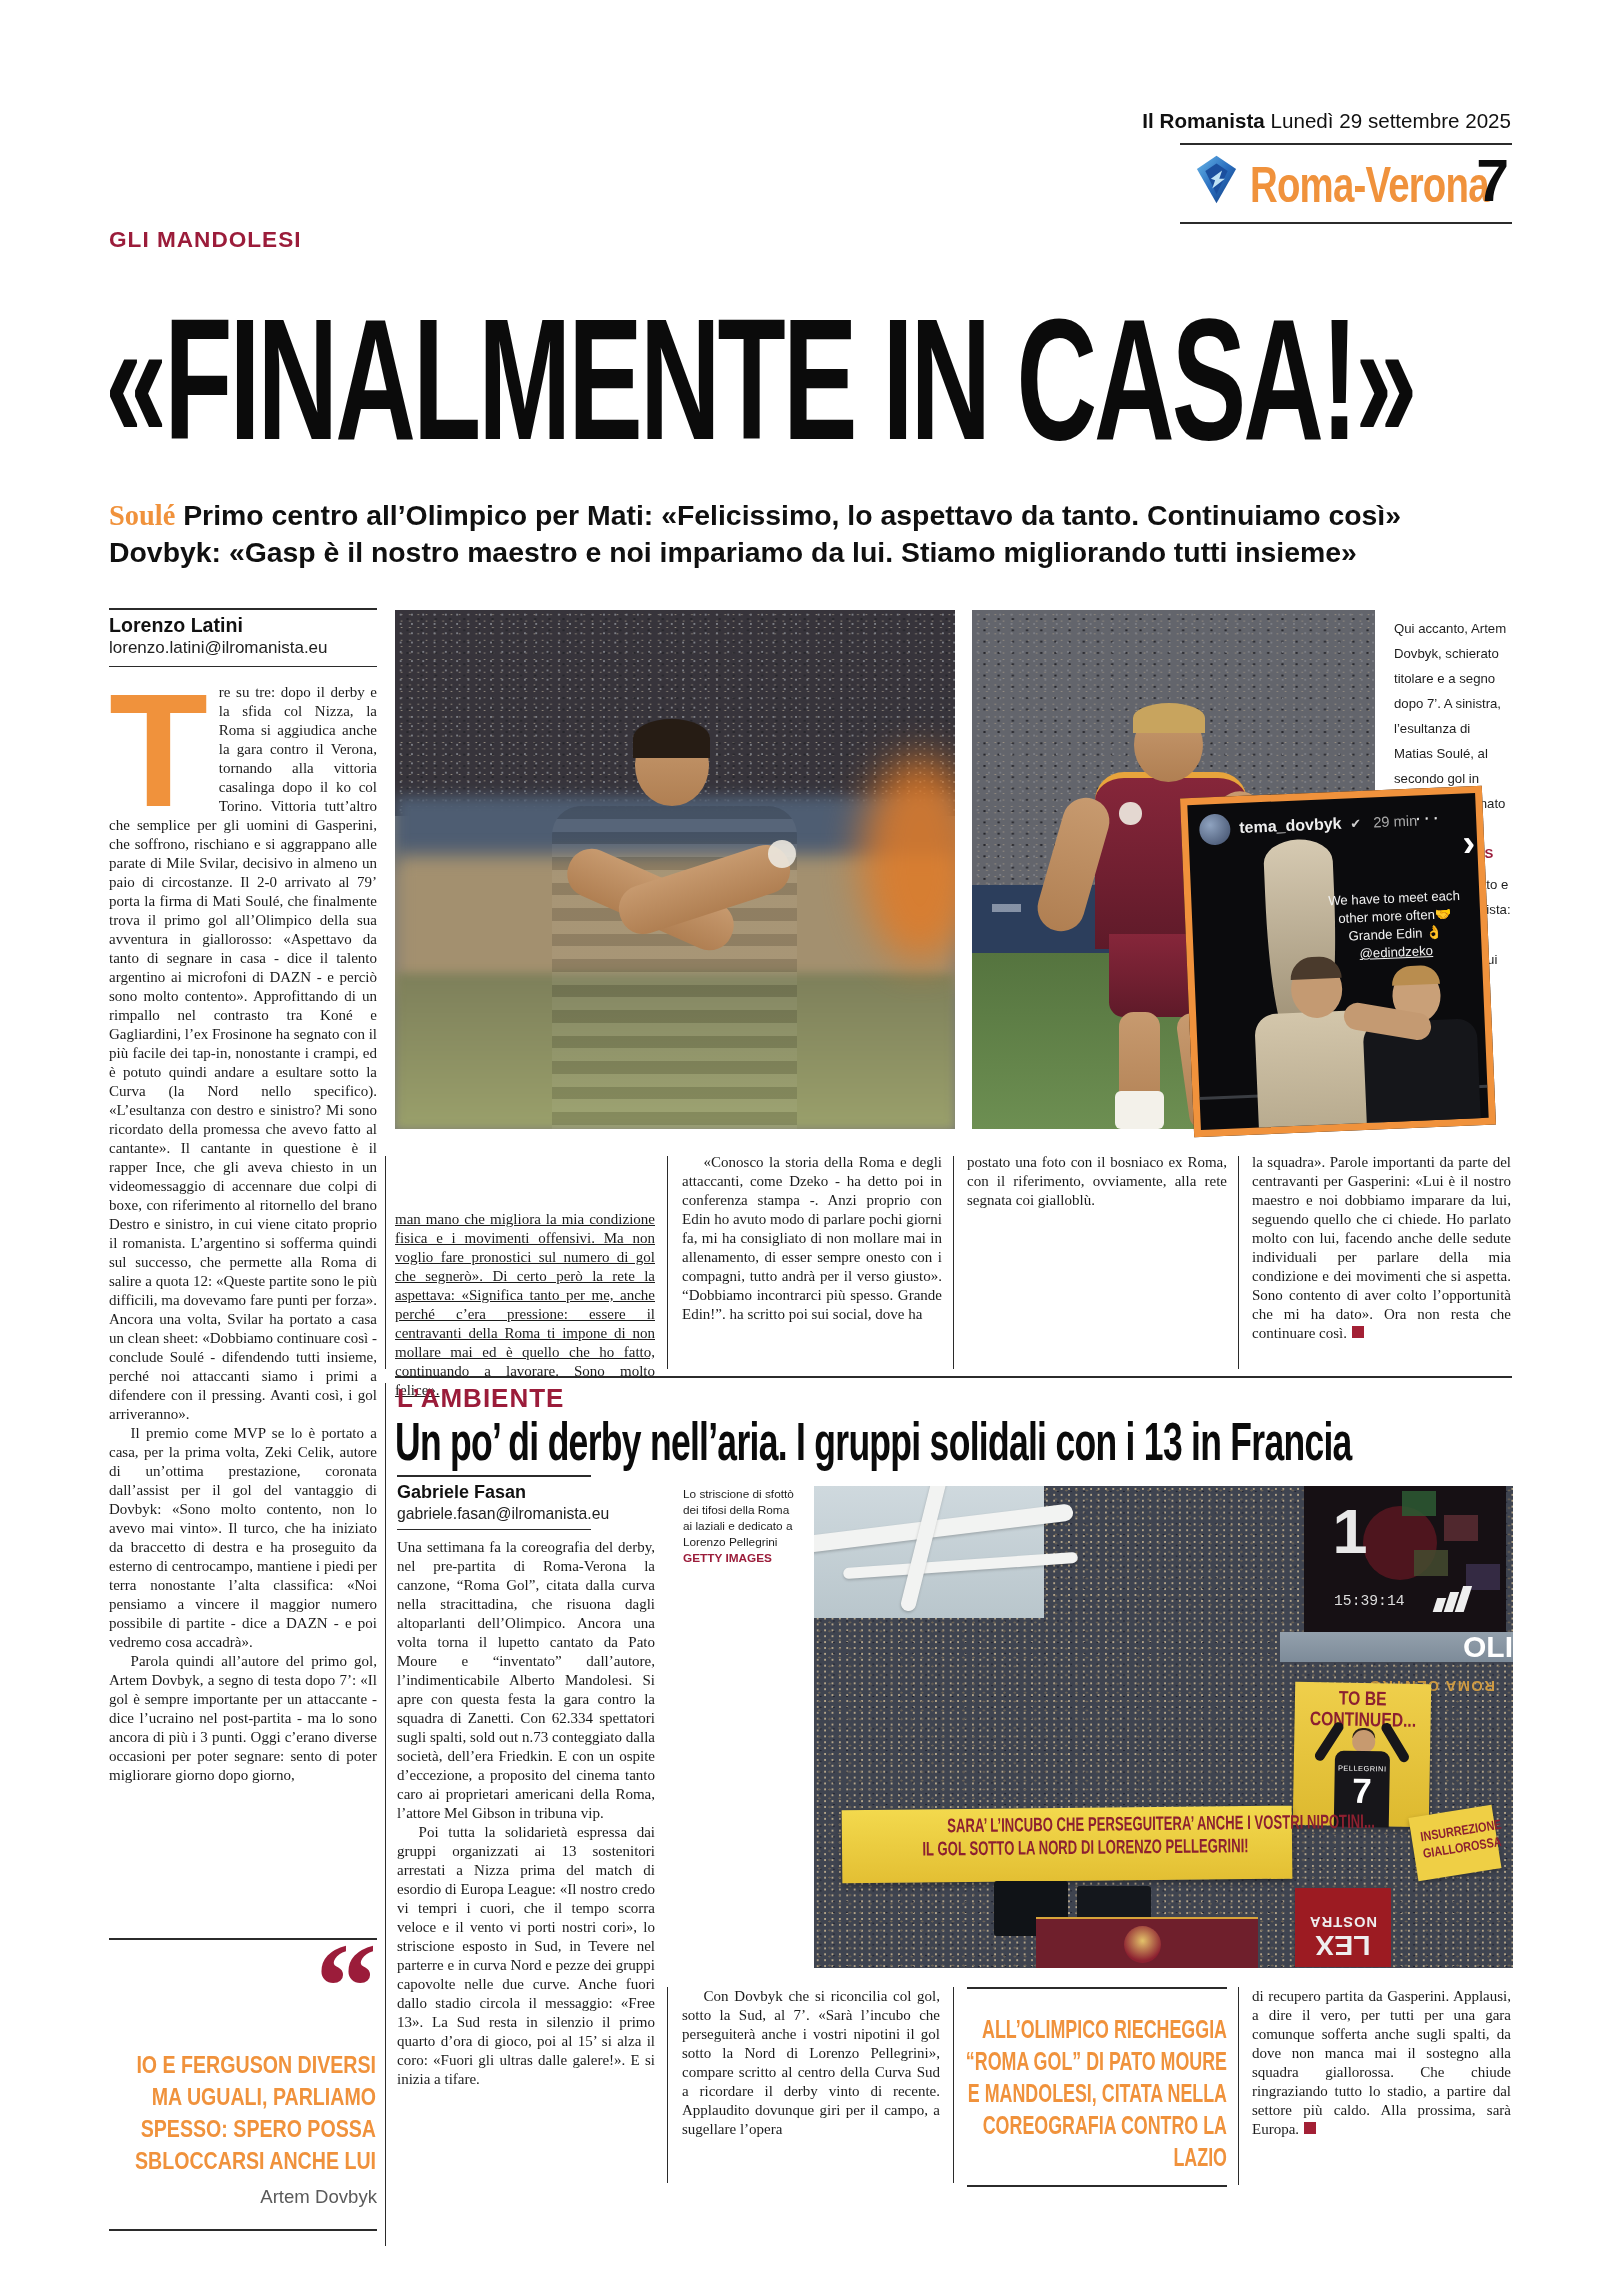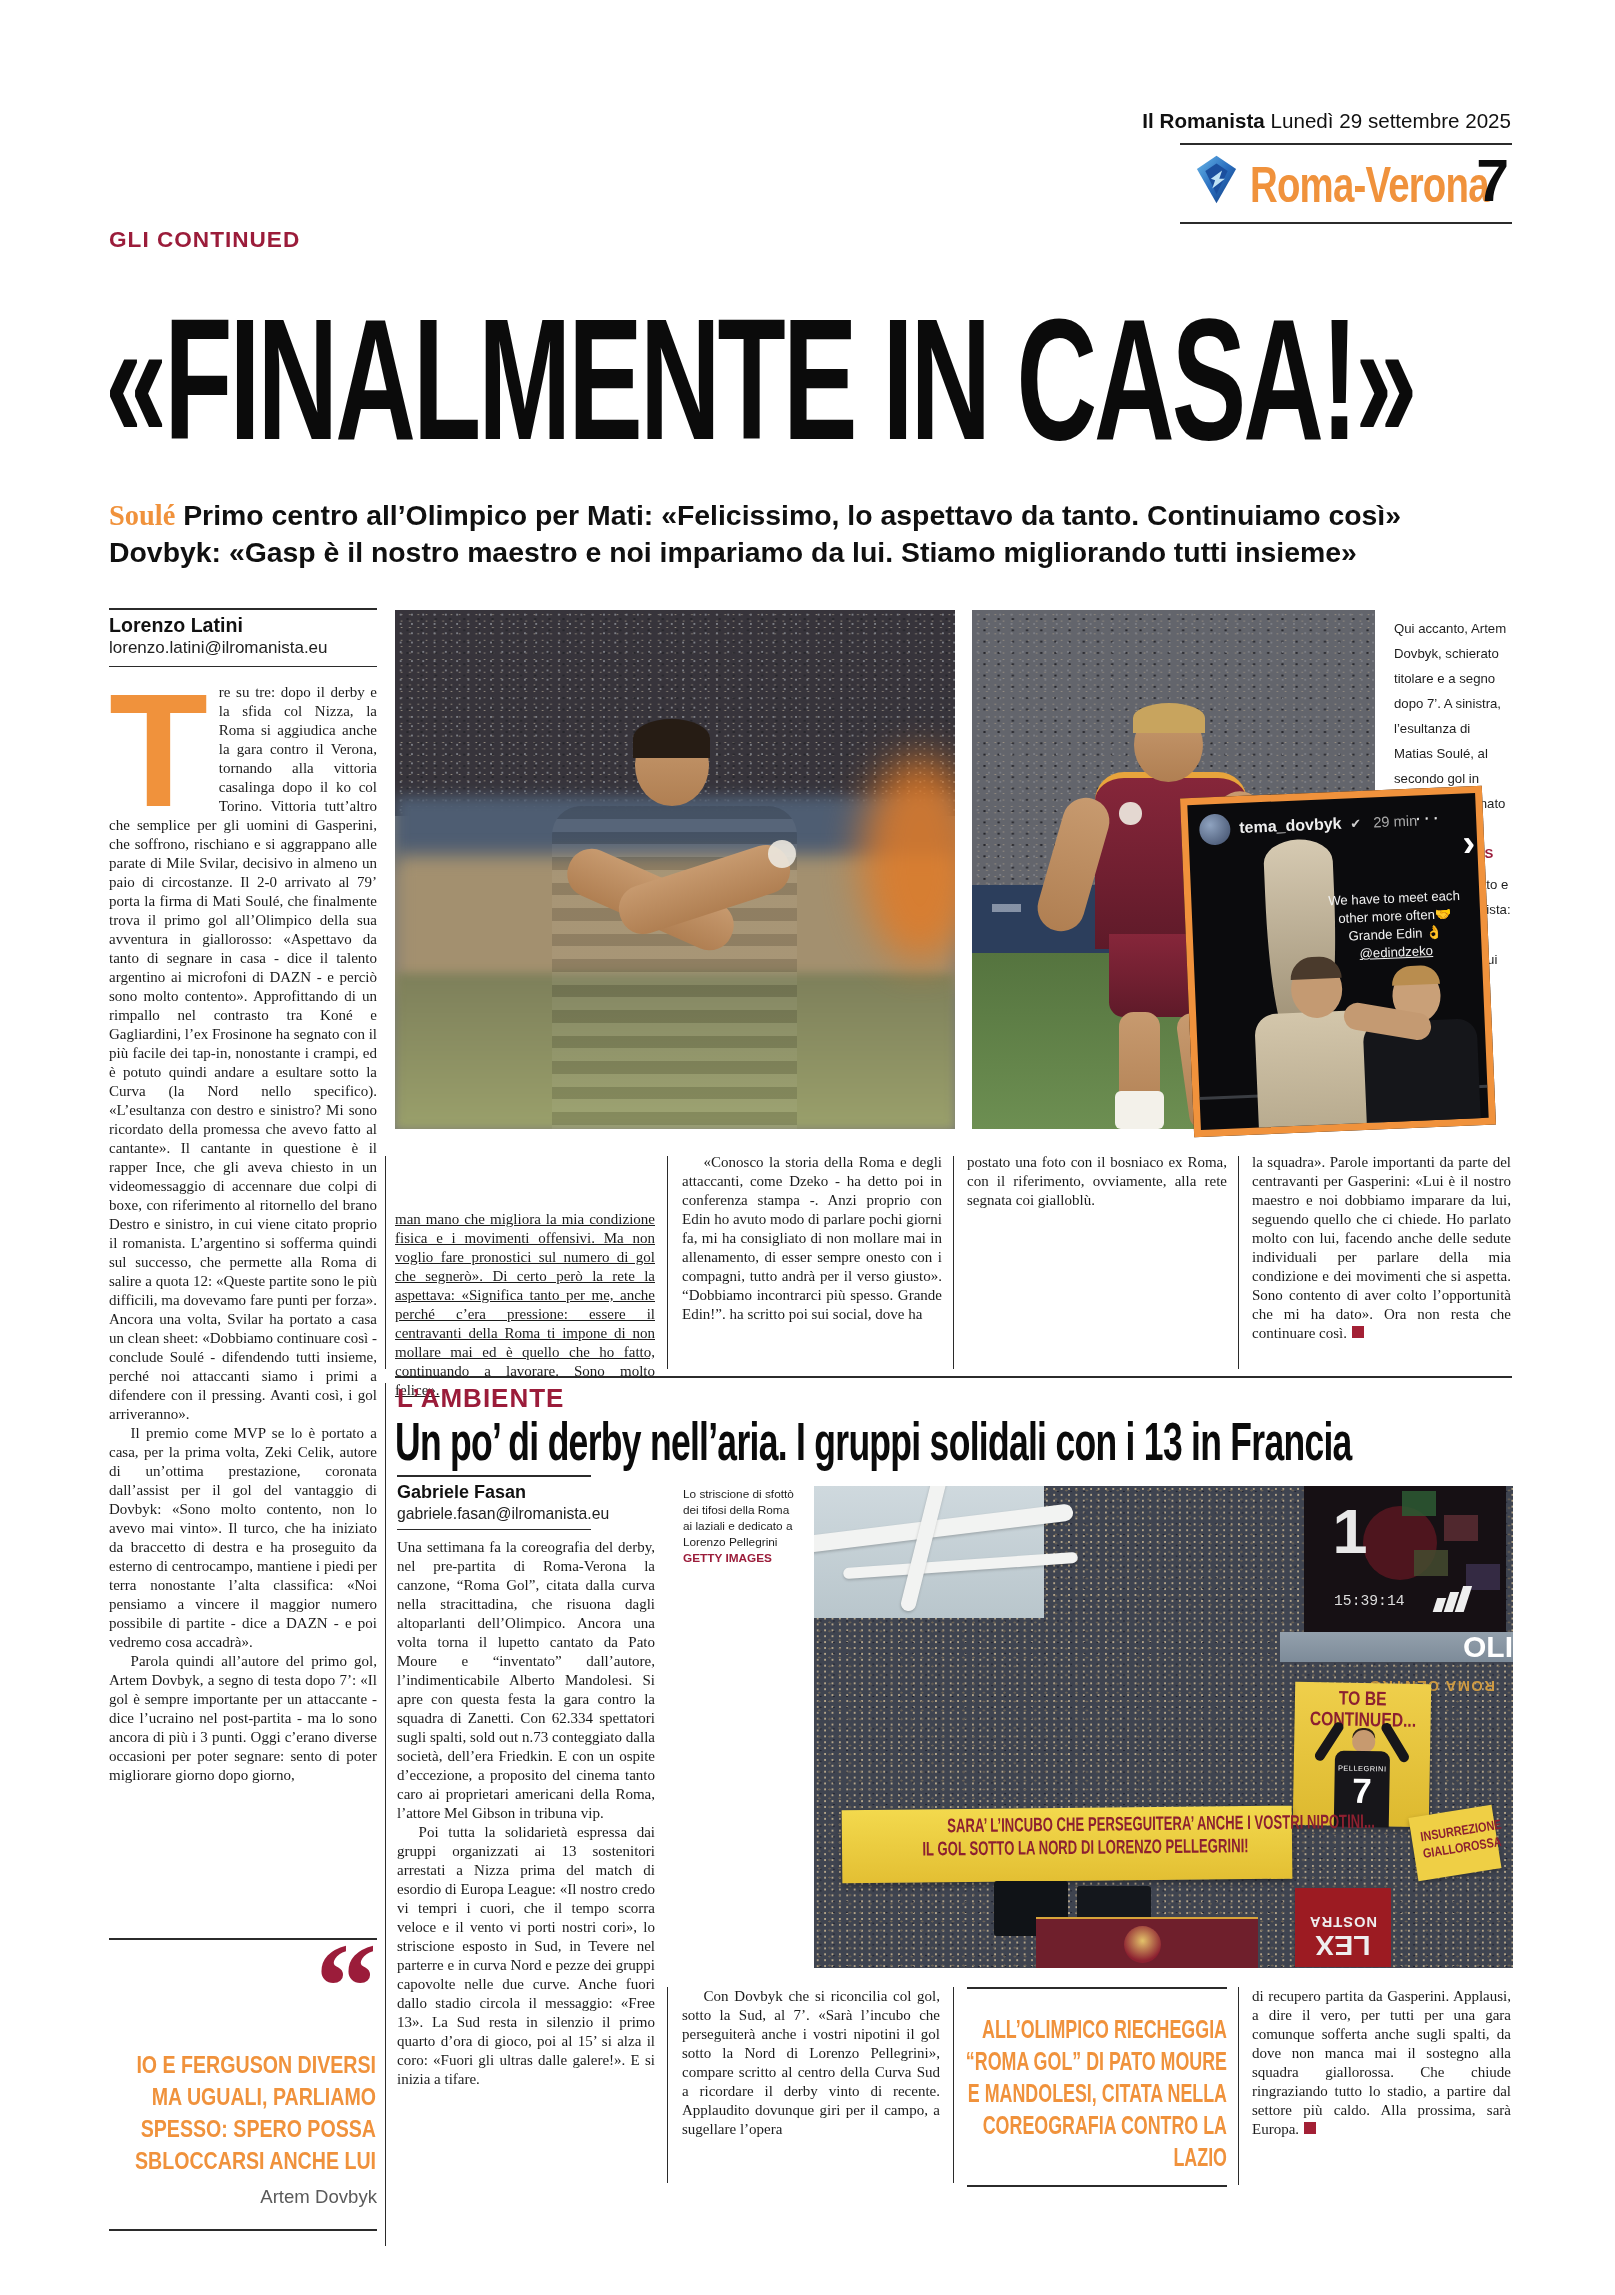--- a/index.html
+++ b/index.html
@@ -160,21 +160,21 @@
       </linearGradient>
     </defs>
     <path d="M30 1 L58 20 L30 69 L2 20 Z" fill="url(#lg1)"></path>
     <path d="M30 12 L46 23 L30 56 L14 23 Z" fill="#1b4f9e"></path>
     <path d="M22 34 L38 22 L34 34 L42 34 L24 48 L28 36 Z" fill="#bfe2f5"></path>
   </svg>
   <div class="match">Roma-Verona</div>
   <div class="pageno">7</div>
   <div class="hr" style="left:1180px;width:332px;top:222px;height:1.5px;"></div>
 
-  <div class="kicker" id="kicker1">GLI CONTINUED</div>
+  <div class="kicker" id="kicker1">GLI MANDOLESI</div>
   <div id="headline1">«FINALMENTE IN CASA!»</div>
   <div id="deck">
     <span class="lead">Soulé</span><span> Primo centro all’Olimpico per Mati: «Felicissimo, lo aspettavo da tanto. Continuiamo così»</span><br>
     <span>Dovbyk: «Gasp è il nostro maestro e noi impariamo da lui. Stiamo migliorando tutti insieme»</span>
   </div>
 
   <div class="hr" style="left:109px;width:268px;top:608px;height:2px;"></div>
   <div class="byline-name" style="left:109px;top:614px;font-size:19.6px;">Lorenzo Latini</div>
   <div class="byline-mail" style="left:109px;top:638px;font-size:17px;">lorenzo.latini@ilromanista.eu</div>
   <div class="hr" style="left:109px;width:268px;top:666px;height:1px;"></div>

